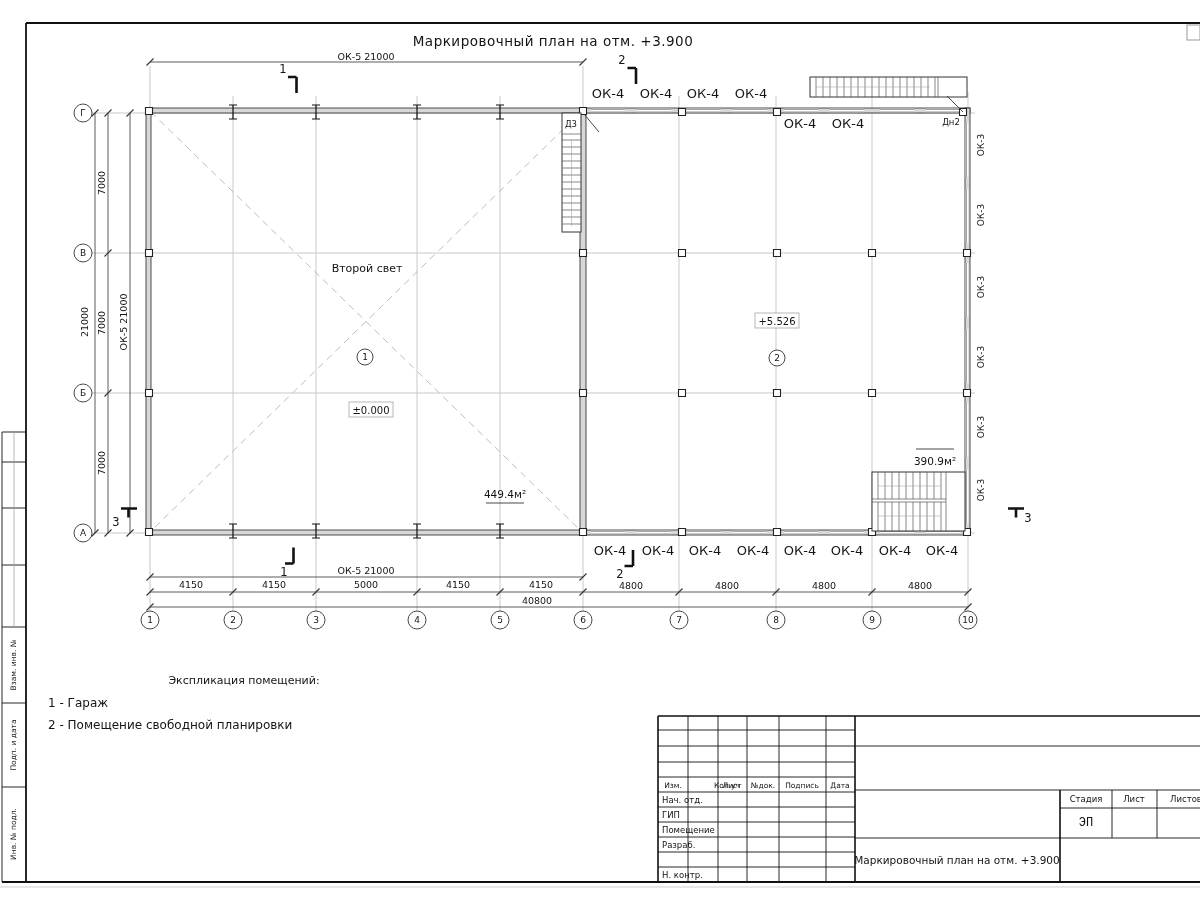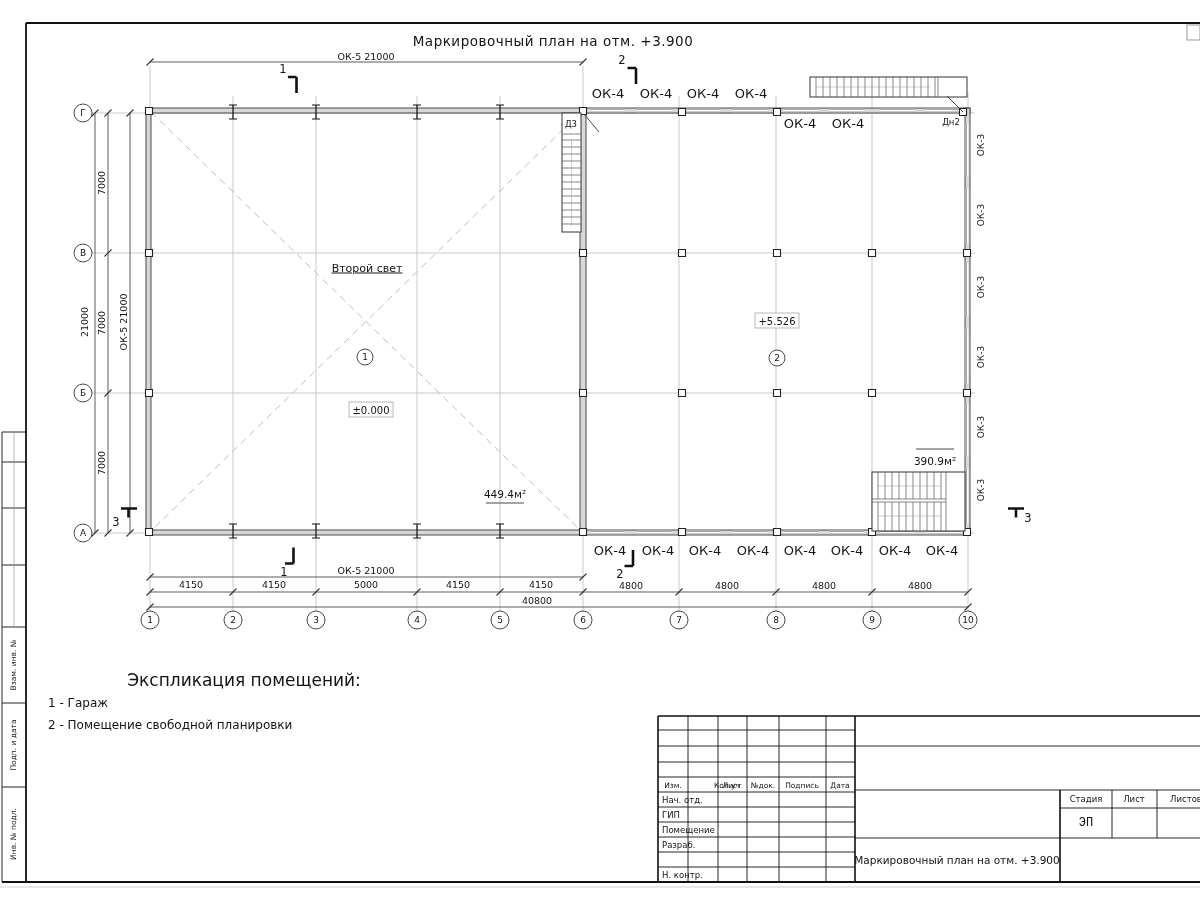--- a/index.html
+++ b/index.html
@@ -9,26 +9,26 @@
   .t{position:absolute;white-space:nowrap;color:#141414;transform:translate(-50%,-50%);
      font-family:"DejaVu Sans",sans-serif;}
   .tl{transform:translate(0,-50%);}
   .rot{transform:translate(-50%,-50%) rotate(-90deg);}
   .title{font-size:13.5px;letter-spacing:.5px;}
   .dim{font-size:9.5px;}
   .dimv{font-size:9.5px;transform:translate(-50%,-50%) rotate(-90deg);}
   .mark{font-size:13px;}
   .markv{font-size:9px;transform:translate(-50%,-50%) rotate(-90deg);}
   .bub{font-size:9px;}
-  .room{font-size:11px;text-decoration:underline;}
+  .room{font-size:11px;}
   .sec{font-size:11.5px;}
   .area{font-size:10.5px;}
   .elev{font-size:10px;}
   .door{font-size:8.5px;}
-  .expl-h{font-size:17px;}
+  .expl-h{font-size:11px;}
   .expl{font-size:12px;}
   .marg{font-size:7.5px;color:#222;}
   .st{font-size:7.5px;}
   .strow{font-size:8.5px;}
   .st-ep{font-size:12px;}
   .st-title{font-size:10.5px;}
 </style>
 </head>
 <body>
 

